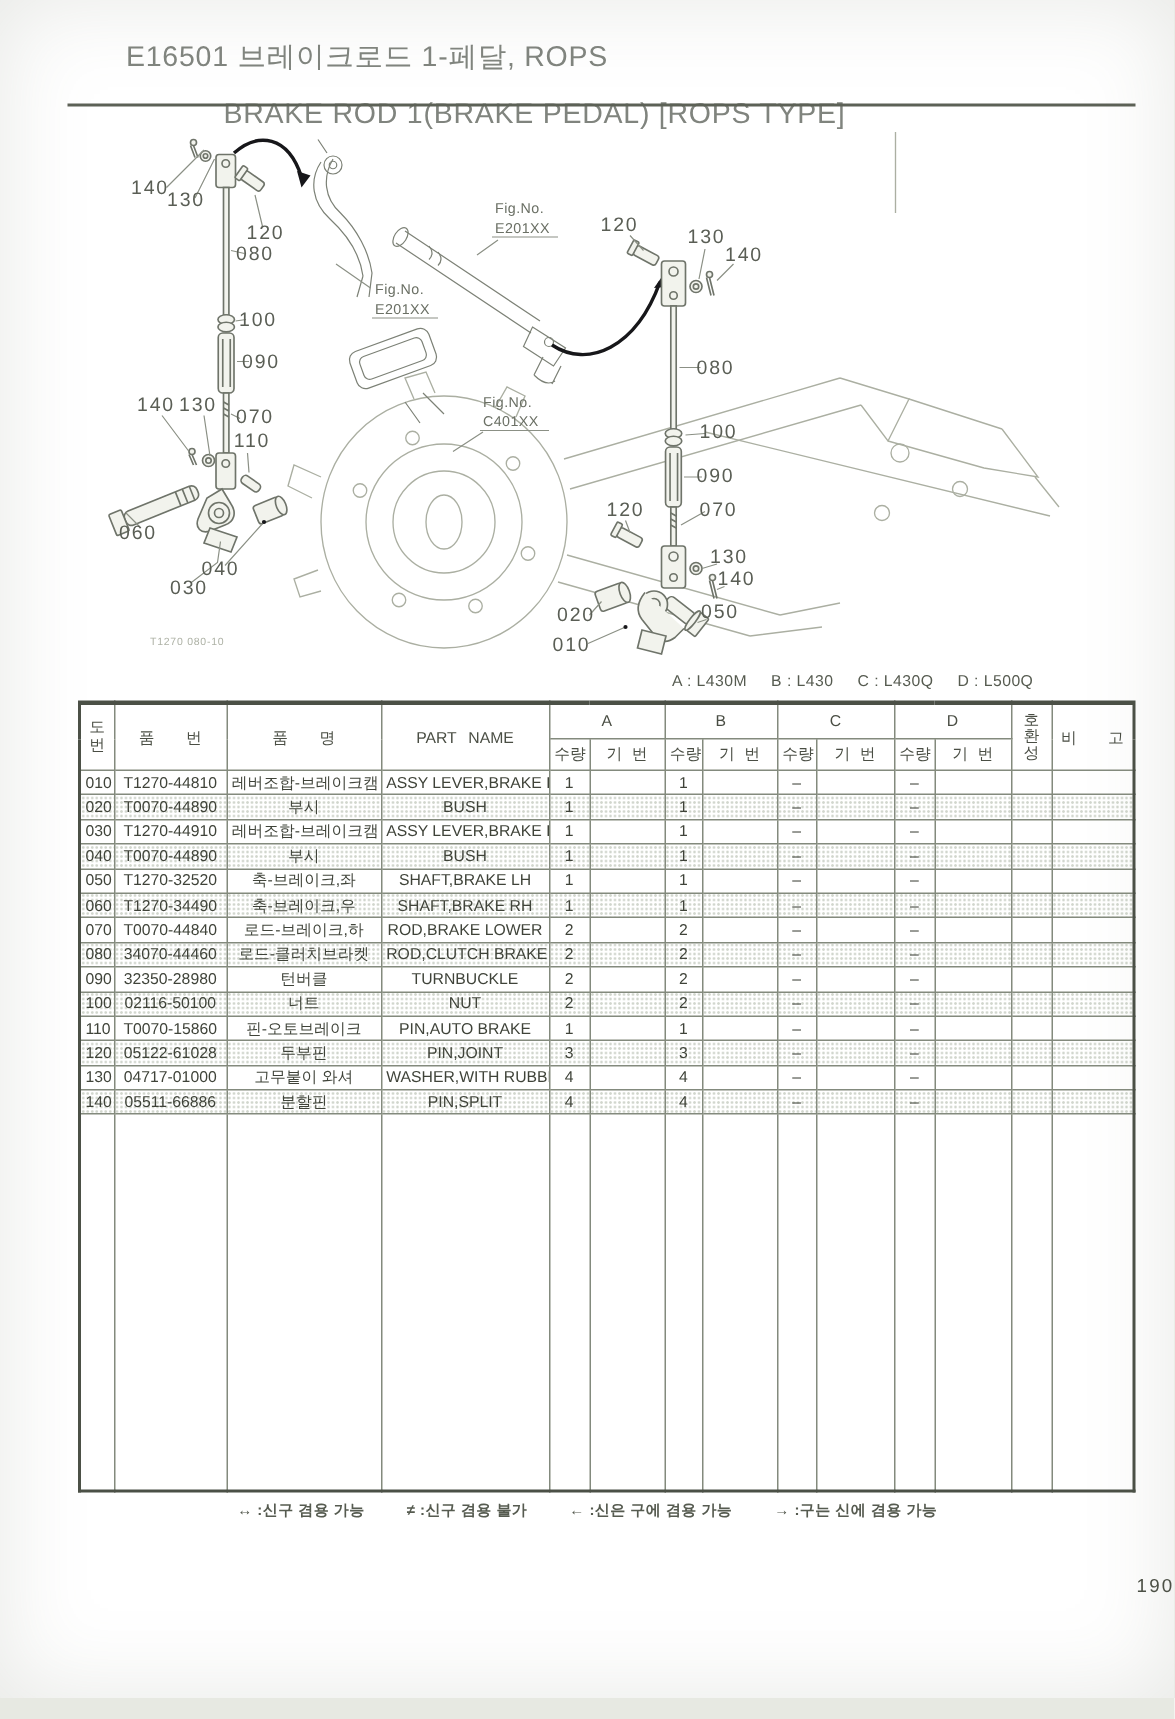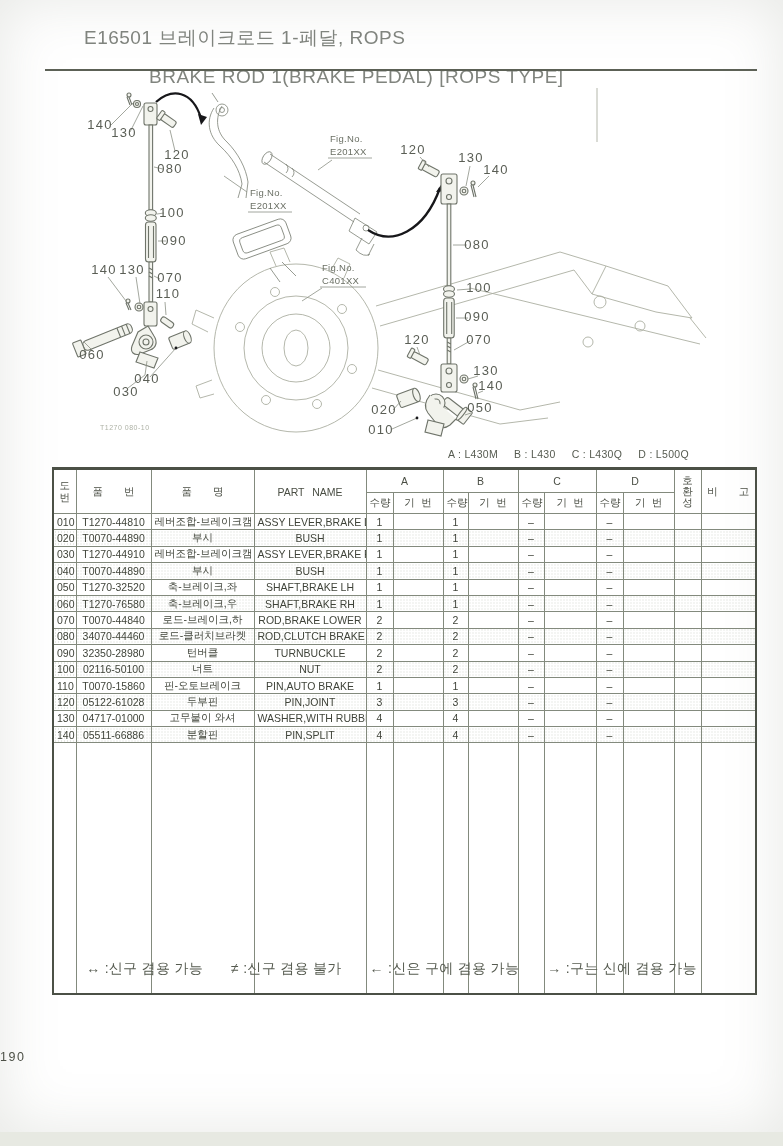--- a/index.html
+++ b/index.html
@@ -35,23 +35,23 @@
   .vh{line-height:1.05;font-size:10px;}
   .sp{word-spacing:18px;}
   .sp2{word-spacing:5px;margin-left:36px;}
   tbody#rows tr{height:16.4px;}
   tbody#rows td{height:15px;}
   .c{text-align:center;}
   .l{text-align:center;}
   tr.shaded td{background-image:radial-gradient(rgba(135,148,125,.38) .8px,rgba(0,0,0,0) .9px);background-size:3px 3px;}
   tbody.fill td{height:250px;border-top:1px solid #838a7d;}
   
-  #legend{left:0;top:960px;width:783px;display:flex;justify-content:center;gap:28px;
-          font-size:14px;color:#565b50;letter-spacing:.3px;}
-  #pageno{left:0;top:1050px;width:783px;text-align:left;font-size:12.5px;color:#4c5046;letter-spacing:1.5px;}
+  #legend{left:0;top:1000px;width:783px;display:flex;justify-content:center;gap:28px;
+          font-size:10px;color:#565b50;letter-spacing:.3px;font-weight:bold;}
+  #pageno{left:0;top:1050px;width:783px;text-align:right;font-size:12.5px;color:#4c5046;letter-spacing:1.5px;}
   #noise{left:0;top:1132px;width:783px;height:7px;opacity:.45;
          background-image:repeating-linear-gradient(90deg,rgba(75,95,75,.5) 0 2px,rgba(0,0,0,0) 2px 9px,rgba(75,95,75,.25) 9px 10px,rgba(0,0,0,0) 10px 17px);}
 </style>
 </head>
 <body>
 
 <div id="page">
 
   <div class="abs t1">E16501 브레이크로드 1-페달, ROPS</div>
   <div class="abs t2">BRAKE ROD 1(BRAKE PEDAL) [ROPS TYPE]</div>
@@ -377,21 +377,21 @@
       <td class="c"></td>
       <td class="c">–</td>
       <td class="c"></td>
       <td class="c">–</td>
       <td class="c"></td>
       <td class="c"></td>
       <td class="c"></td>
     </tr>
         <tr class="shaded">
       <td class="c">060</td>
-      <td class="l">T1270-76580</td>
+      <td class="l">T1270-34490</td>
       <td class="l">축-브레이크,우</td>
       <td class="l">SHAFT,BRAKE RH</td>
       <td class="c">1</td>
       <td class="c"></td>
       <td class="c">1</td>
       <td class="c"></td>
       <td class="c">–</td>
       <td class="c"></td>
       <td class="c">–</td>
       <td class="c"></td>

